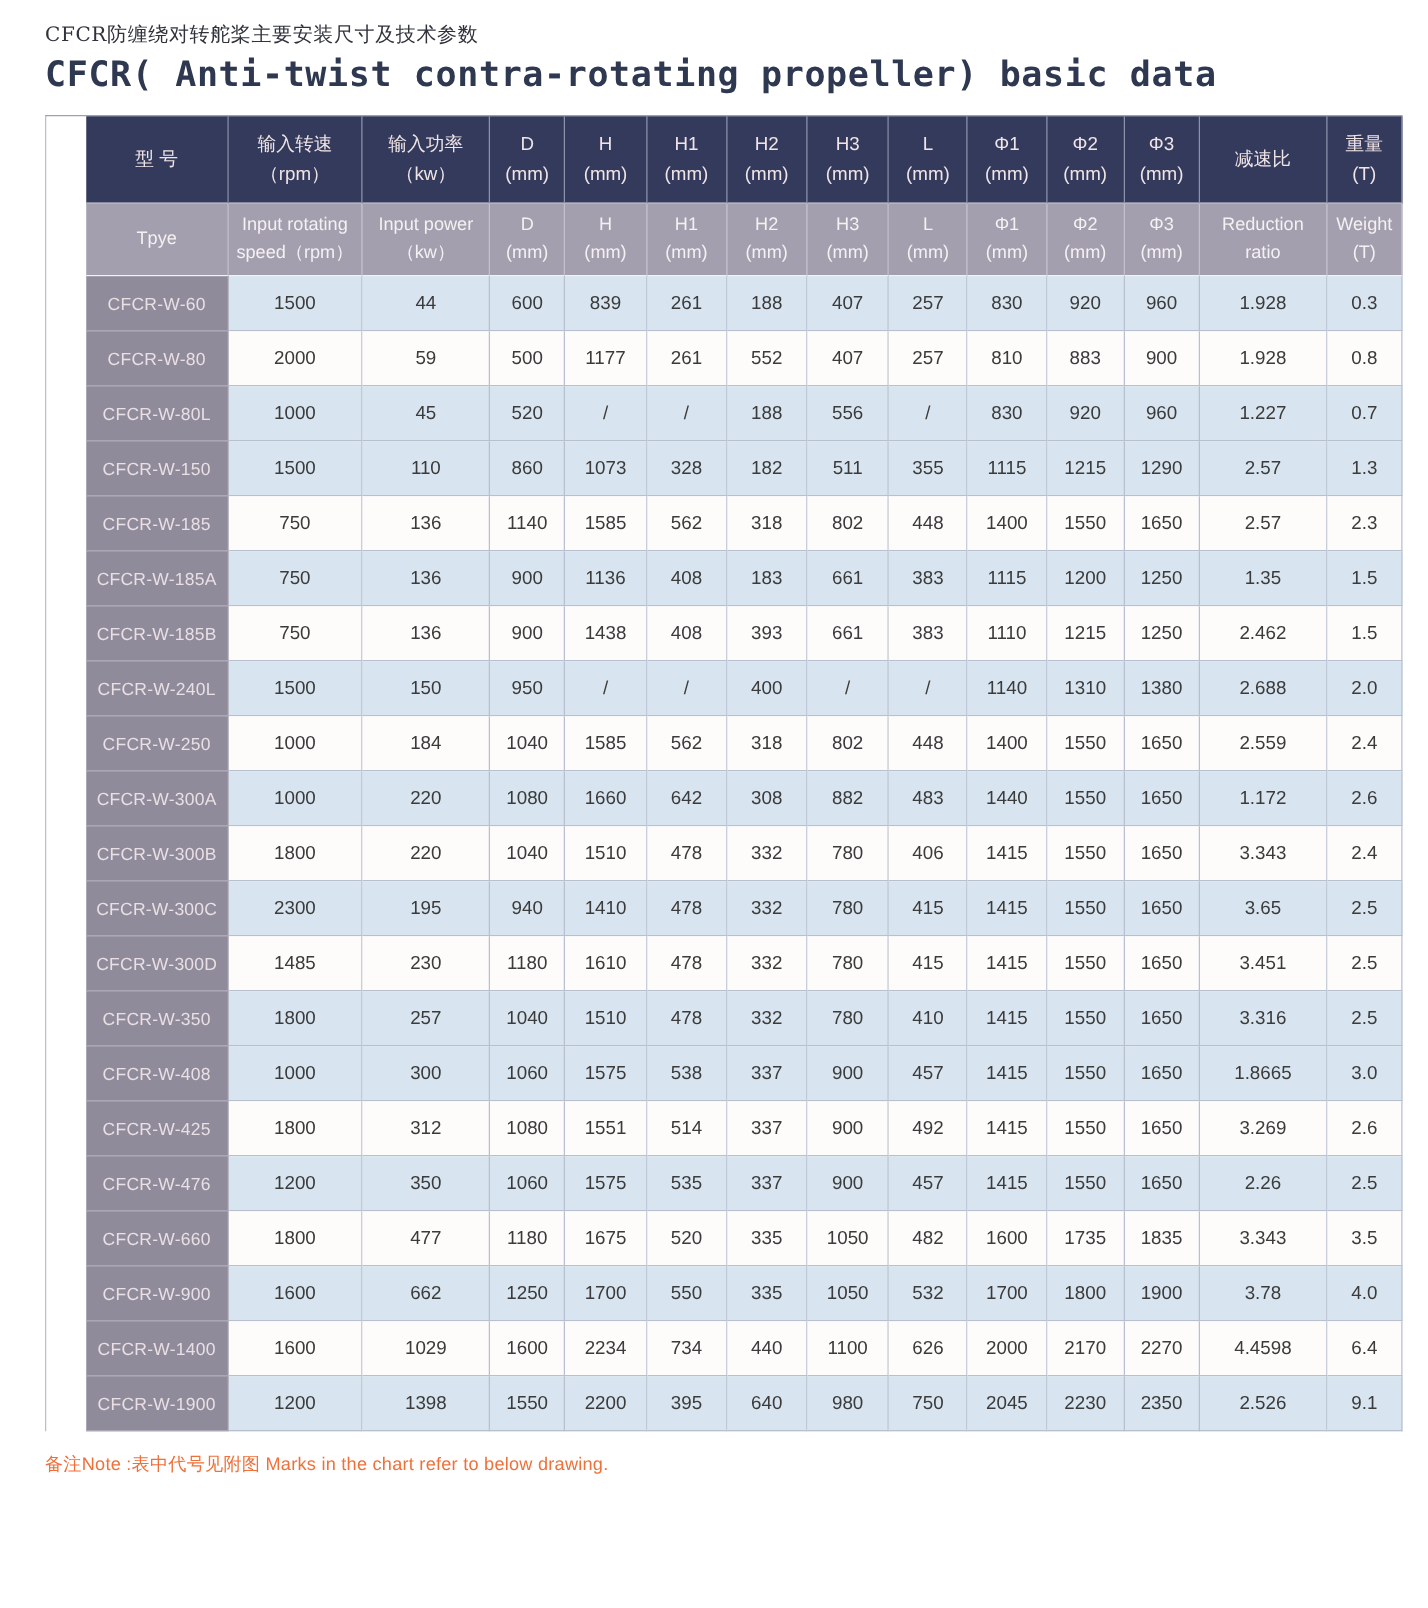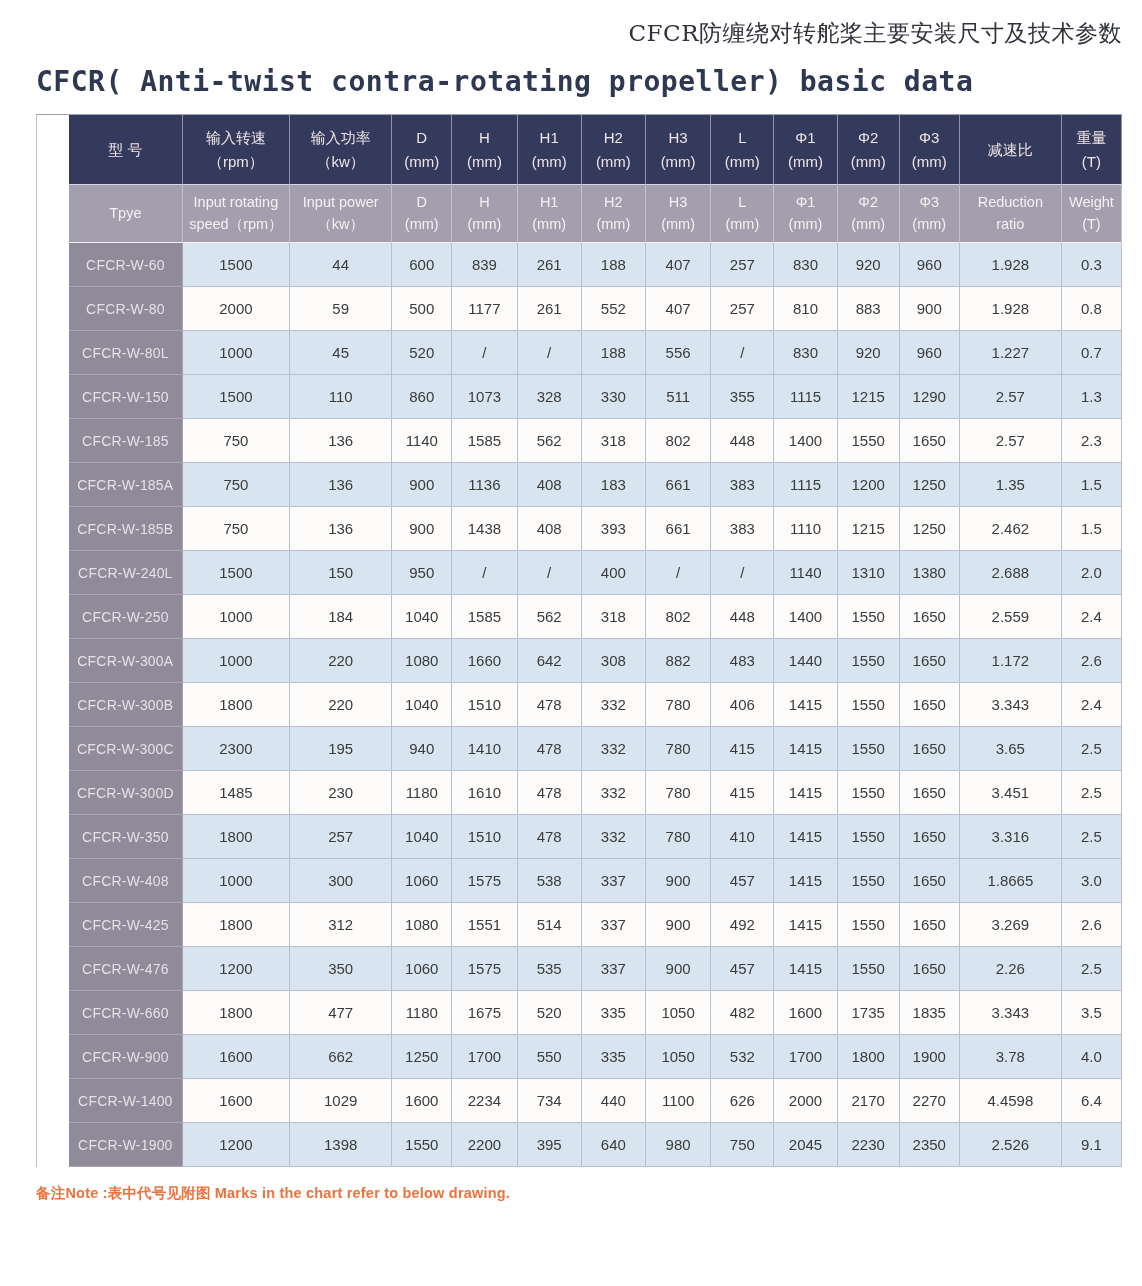--- a/index.html
+++ b/index.html
@@ -6,26 +6,25 @@
   html, body { margin: 0; padding: 0; background: #ffffff; }
   body {
     width: 1142px;
     font-family: "Liberation Sans", "DejaVu Sans", sans-serif;
     color: #3c3c3c;
   }
   .page { padding: 10px 20px 26px 36px; }
 
   .title-zh {
     font-family: "DejaVu Serif", "Liberation Serif", serif;
-    font-size: 23px;
+    font-size: 16px;
     font-weight: 500;
     color: #30323c;
-    margin: 8px 0 16px 0;
+    margin: 8px 0 4px 0;
     letter-spacing: 0.5px;
-    text-align: right;
   }
   .title-en {
     font-family: "DejaVu Sans Mono", "Liberation Mono", monospace;
     font-size: 28px;
     font-weight: bold;
     color: #2e3850;
     margin: 0 0 16px 0;
     letter-spacing: 0.5px;
   }
 
@@ -80,21 +79,21 @@
     color: #e9dfe4;
     font-size: 14px;
     border-right-color: #a7a3b1;
     border-bottom-color: #aaa6b4;
     letter-spacing: 0.2px;
   }
 
   .note {
     margin-top: 17px;
     font-size: 14.5px;
-    font-weight: bold;
+    font-weight: normal;
     color: #f0703a;
     letter-spacing: 0.2px;
   }
 </style>
 </head>
 <body>
 
 <div class="page">
   <div class="title-zh">CFCR防缠绕对转舵桨主要安装尺寸及技术参数</div>
   <div class="title-en">CFCR( Anti-twist contra-rotating propeller) basic data</div>
@@ -280,21 +279,21 @@
           <td>1.227</td>
           <td>0.7</td>
         </tr>
         <tr class="row-blue">
           <td class="type-cell">CFCR-W-150</td>
           <td>1500</td>
           <td>110</td>
           <td>860</td>
           <td>1073</td>
           <td>328</td>
-          <td>330</td>
+          <td>182</td>
           <td>511</td>
           <td>355</td>
           <td>1115</td>
           <td>1215</td>
           <td>1290</td>
           <td>2.57</td>
           <td>1.3</td>
         </tr>
         <tr class="row-white">
           <td class="type-cell">CFCR-W-185</td>

